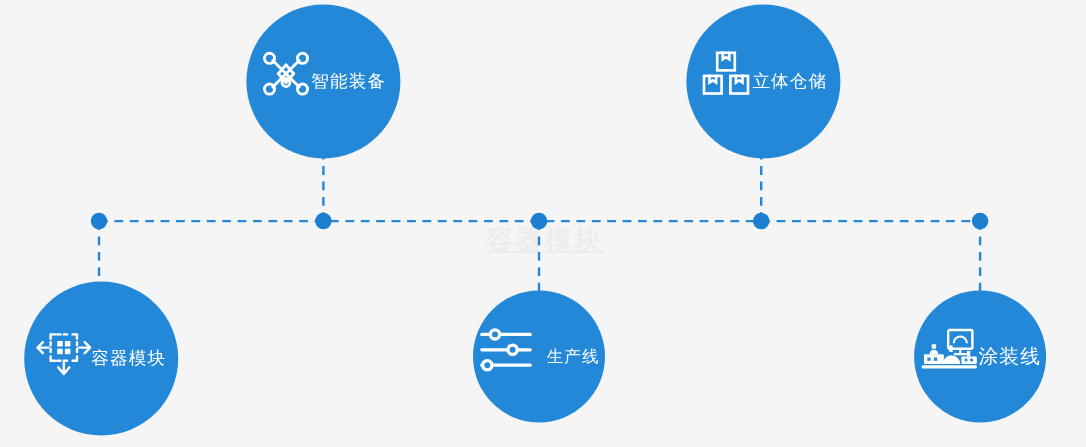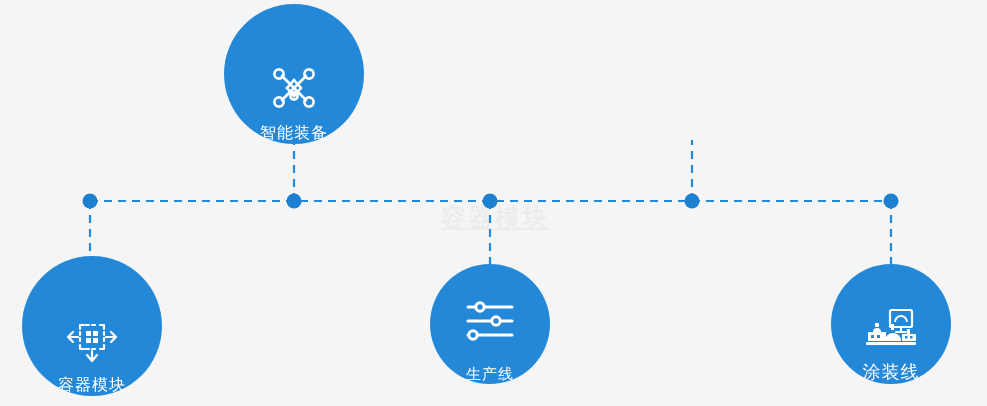--- a/index.html
+++ b/index.html
@@ -43,23 +43,23 @@
     left: 0;
     top: 0;
     width: 987px;
     height: 406px;
   }
   .circle {
     position: absolute;
     border-radius: 50%;
     background: #2488d8;
     display: flex;
-    flex-direction: column;
+    flex-direction: row;
     align-items: center;
-    justify-content: flex-end;
+    justify-content: center;
     box-sizing: border-box;
   }
   .circle .ico {
     display: block;
     line-height: 0;
   }
   .circle .lbl {
     color: #ffffff;
     font-size: 16px;
     letter-spacing: 1px;
@@ -130,20 +130,38 @@
           <circle cx="38" cy="7" r="4.6"></circle>
           <circle cx="8" cy="35" r="4.6"></circle>
           <circle cx="38" cy="35" r="4.6"></circle>
           <circle cx="23" cy="29" r="3.6"></circle>
         </g>
       </svg>
     </span>
     <span class="lbl">智能装备</span>
   </div>
 
+  <div class="circle" id="c-stereo-warehouse">
+    <span class="ico">
+      <svg width="48" height="42" viewBox="0 0 48 42">
+        <g fill="none" stroke="#ffffff" stroke-width="2.4" stroke-linecap="square" stroke-linejoin="miter">
+
+          <rect x="16" y="2" width="16" height="16"></rect>
+          <path d="M21 2 L21 8 L24 6 L27 8 L27 2"></path>
+
+          <rect x="4" y="23" width="16" height="16"></rect>
+          <path d="M9 23 L9 29 L12 27 L15 29 L15 23"></path>
+
+          <rect x="28" y="23" width="16" height="16"></rect>
+          <path d="M33 23 L33 29 L36 27 L39 29 L39 23"></path>
+        </g>
+      </svg>
+    </span>
+    <span class="lbl">立体仓储</span>
+  </div>
 
   <div class="circle" id="c-logistics-sorting">
     <span class="ico">
       <svg width="50" height="44" viewBox="0 0 50 44">
         <g fill="none" stroke="#ffffff" stroke-width="2.2" stroke-linecap="round" stroke-linejoin="round">
 
           <path d="M17 6 L13 6 L13 10"></path>
           <path d="M33 6 L37 6 L37 10"></path>
           <path d="M13 26 L13 30 L17 30"></path>
           <path d="M37 26 L37 30 L33 30"></path>

